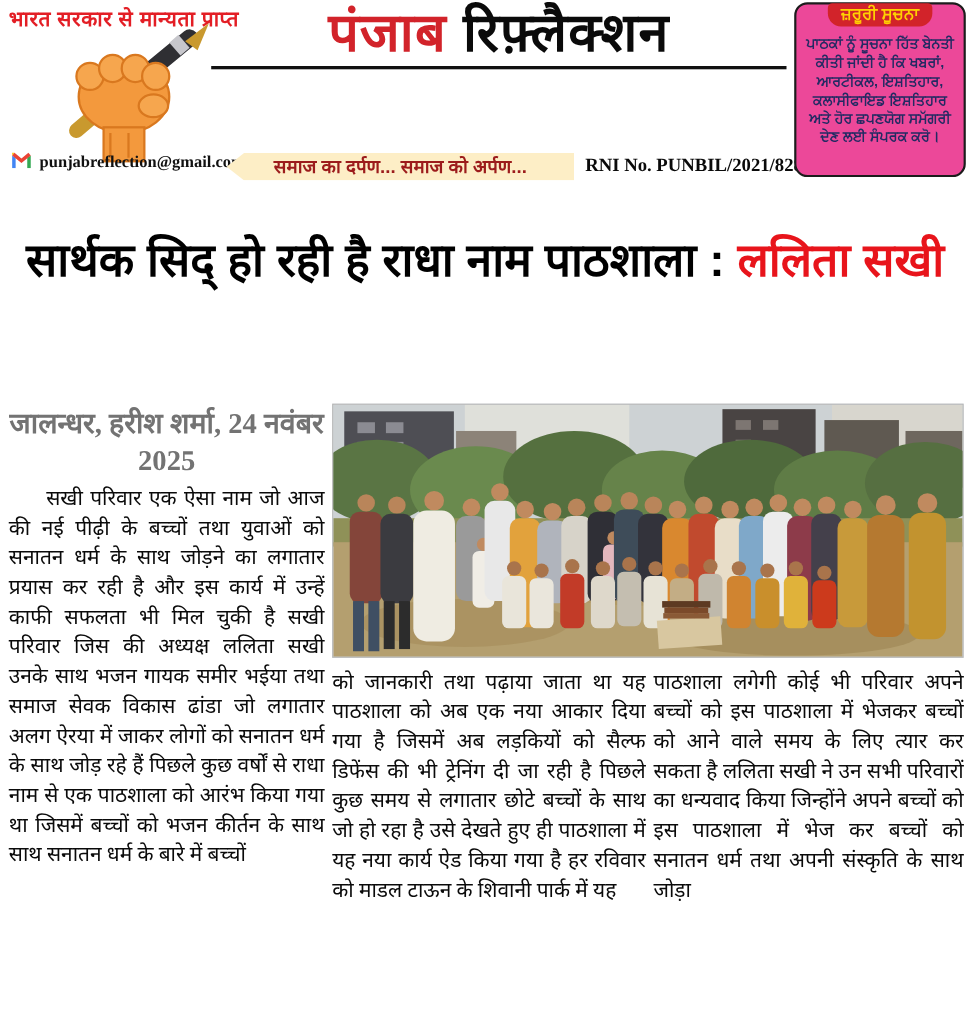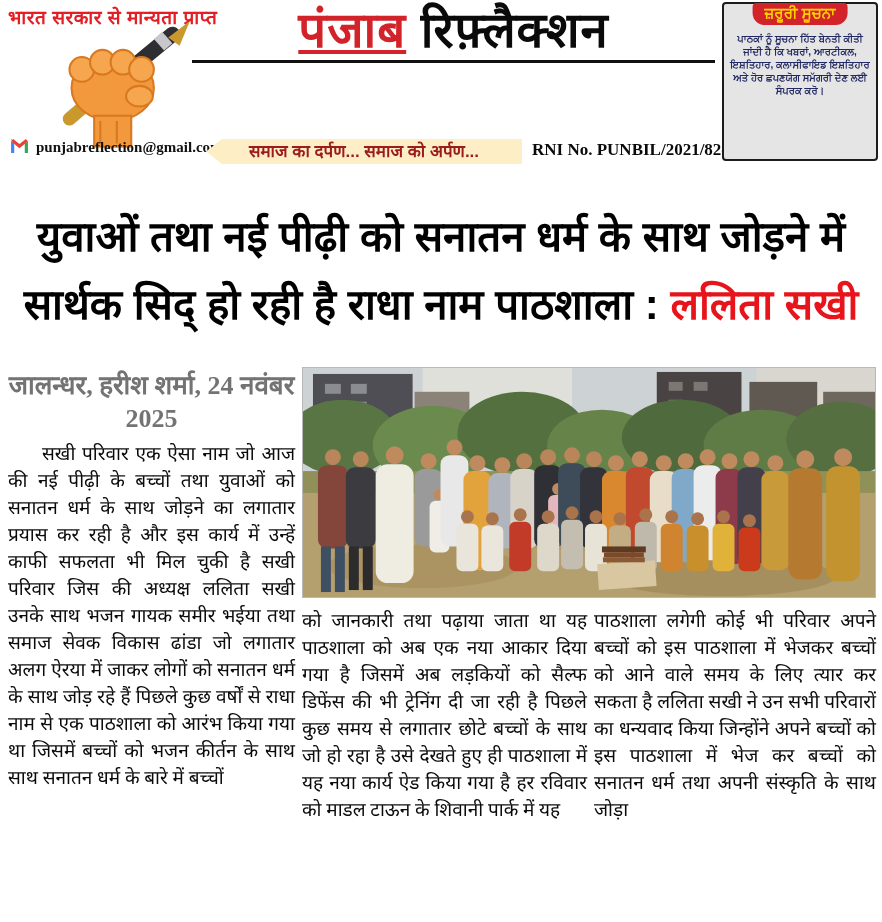--- a/index.html
+++ b/index.html
@@ -8,33 +8,33 @@
 
   
   .accred{ position:absolute; left:8px; top:4px; font-size:19px; font-weight:800;
            color:#e31e25; letter-spacing:.5px; }
   .logo{ position:absolute; left:18px; top:20px; width:175px; height:122px; }
   .email-row{ position:absolute; left:10px; top:138px; display:flex; align-items:center; gap:7px;
               font-family:"Liberation Serif", serif; font-weight:700; font-size:15px; color:#111; }
   .masthead{ position:absolute; left:186px; top:2px; width:535px; text-align:center; }
   .mh-line{ font-size:49px; font-weight:800; line-height:1.18; color:#0a0a0a; letter-spacing:1px;
             font-family:"Liberation Sans", sans-serif; white-space:nowrap; }
-  .mh-line .red{ color:#d2232a;text-decoration:underline; }
+  .mh-line .red{ color:#d2232a; }
   .mh-rule{ height:0; border-top:3px solid #111; margin:0 6px 2px 6px; }
   .tagline{ position:absolute; left:206px; top:139px; width:316px; height:25px;
             background:#fdeec6; clip-path:polygon(0 50%, 16px 0, 100% 0, 100% 100%, 16px 100%);
             color:#9c1c1c; font-weight:800; font-size:17px; line-height:25px; text-align:center; }
   .rni{ position:absolute; left:532px; top:140px; font-family:"Liberation Serif", serif;
         font-weight:700; font-size:17px; color:#0a0a0a; white-space:nowrap; }
   .notice{ position:absolute; left:722px; top:2px; width:156px; height:159px;
-           border:2px solid #1c1c1c; border-radius:4px; background:#e5e5e5; }
+           border:2px solid #1c1c1c; border-radius:12px; background:#ec4899; }
   .notice-badge{ position:absolute; top:-1px; left:50%; transform:translateX(-50%);
                  background:#d2232a; color:#ffd200; font-weight:800; font-size:15px;
                  padding:1px 12px 3px; border-radius:4px 4px 12px 12px; white-space:nowrap; }
-  .notice-body{ margin-top:26px; padding:2px 4px; font-size:10px; font-weight:700;
+  .notice-body{ margin-top:26px; padding:2px 4px; font-size:13px; font-weight:700;
                 color:#232a63; text-align:center; line-height:1.3; }
 
   .mobile-bar{ position:absolute; left:0; top:163px; width:882px; height:37px; background:#d6211f;
                color:#ffffff; font-weight:800; font-size:26px; text-align:center; line-height:36px;
                letter-spacing:2px; text-shadow:1px 1px 0 #7e0d0d; }
 
   
   .headline{ position:absolute; left:0; top:203px; width:882px; text-align:center;
              font-weight:800; font-size:42px; line-height:1.62; color:#000; }
   .hl-line{ display:block; white-space:nowrap; }
@@ -101,21 +101,20 @@
   <div class="tagline">समाज का दर्पण... समाज को अर्पण...</div>
   <div class="rni">RNI No. PUNBIL/2021/82869</div>
 
   <div class="notice">
     <div class="notice-badge">ਜ਼ਰੂਰੀ ਸੂਚਨਾ</div>
     <div class="notice-body">ਪਾਠਕਾਂ ਨੂੰ ਸੂਚਨਾ ਹਿੱਤ ਬੇਨਤੀ ਕੀਤੀ ਜਾਂਦੀ ਹੈ ਕਿ ਖਬਰਾਂ, ਆਰਟੀਕਲ, ਇਸ਼ਤਿਹਾਰ, ਕਲਾਸੀਫਾਇਡ ਇਸ਼ਤਿਹਾਰ ਅਤੇ ਹੋਰ ਛਪਣਯੋਗ ਸਮੱਗਰੀ ਦੇਣ ਲਈ ਸੰਪਰਕ ਕਰੋ।</div>
   </div>
 
 
   <h1 class="headline">
-    <span class="hl-line">युवाओं तथा नई पीढ़ी को सनातन धर्म के साथ जोड़ने में</span>
     <span class="hl-line"><span>सार्थक सिद् हो रही है राधा नाम पाठशाला :</span> <span class="red">ललिता सखी</span></span>
   </h1>
 
   <figure class="photo" aria-label="Group photo in a park: adults standing in a row holding books, children seated and kneeling in front, table with books, trees and buildings behind">
     <svg viewBox="0 0 574 231" preserveAspectRatio="none">
       <rect x="0" y="0" width="574" height="110" fill="#cdd2d4"></rect>
       <rect x="120" y="0" width="150" height="60" fill="#dfe0da"></rect>
       <rect x="455" y="0" width="119" height="50" fill="#d8d6ce"></rect>
       <rect x="10" y="6" width="100" height="78" fill="#4e4e54"></rect>
       <rect x="22" y="16" width="16" height="10" fill="#8b8b92"></rect>

